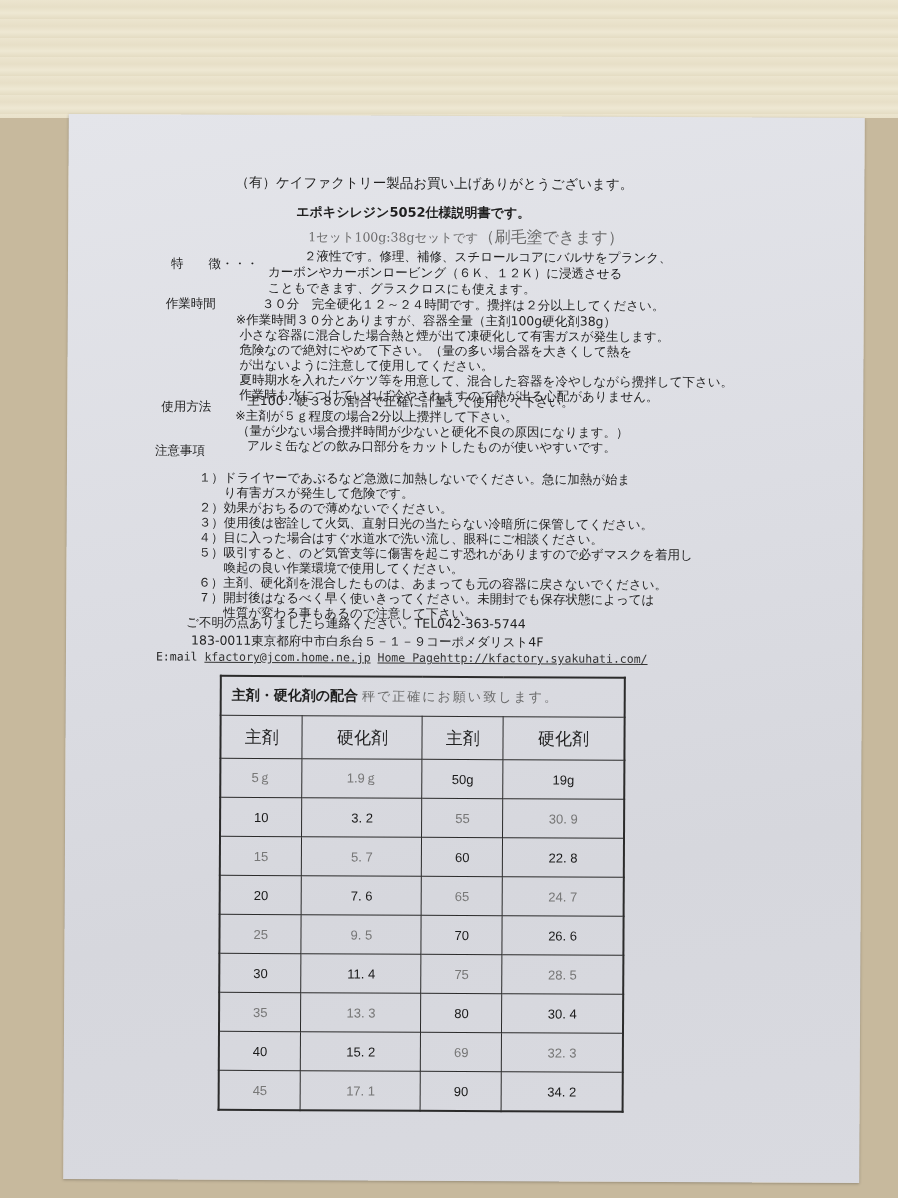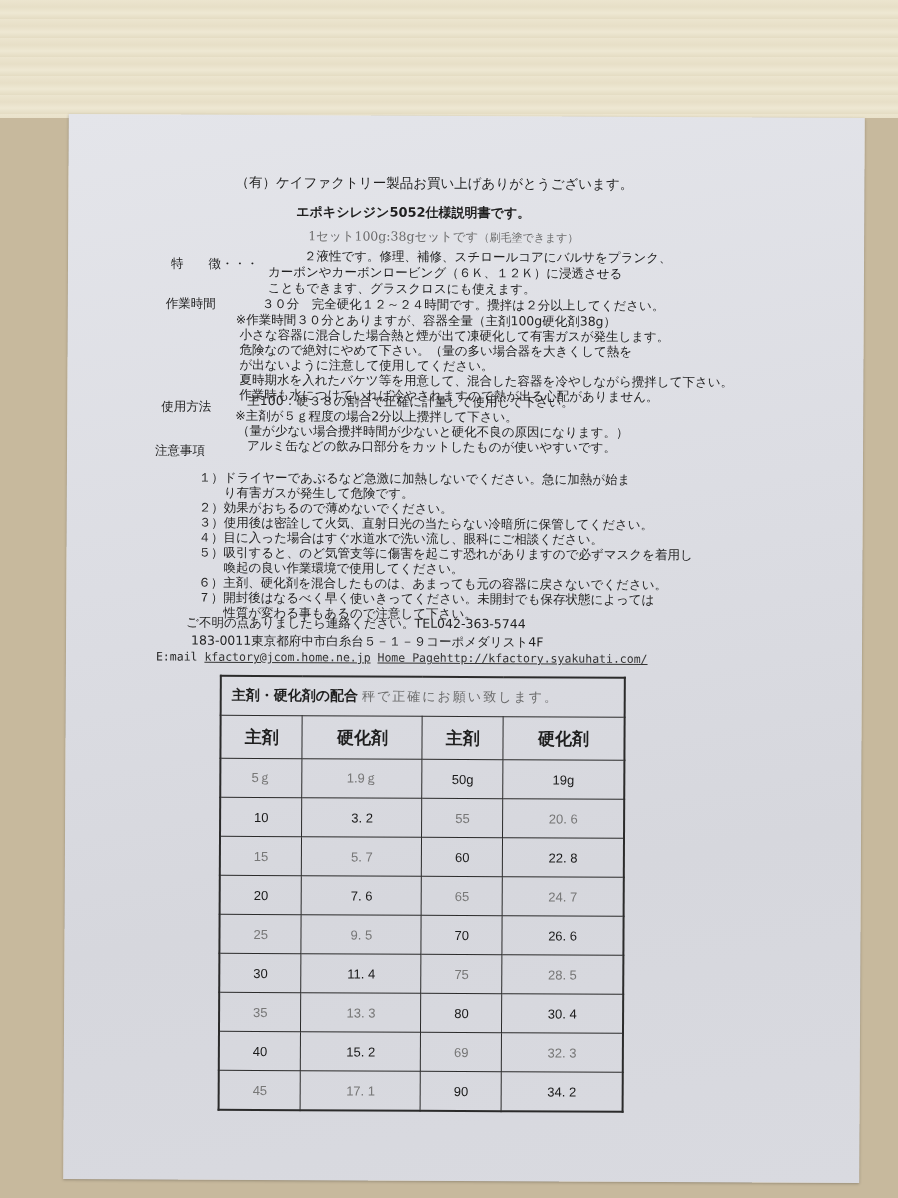--- a/index.html
+++ b/index.html
@@ -16,32 +16,32 @@
     .paper {
       position: absolute; left: 66px; top: 116px; width: 796px; height: 1065px;
       background: linear-gradient(170deg, #e4e5ea 0%, #dcdde3 40%, #d6d7dd 70%, #d9dae0 100%);
       box-shadow: 0 1px 3px rgba(0,0,0,0.25);
       transform: rotate(0.3deg);
     }
     .t { position: absolute; white-space: nowrap; font-size: 12.5px; line-height: 15px; color: #1f1f1f; }
     .title { font-size: 13.5px; }
     .subtitle { font-size: 13px; font-weight: bold; }
     .muted { color: #6c6c6c; }
-    .small { font-size: 11px; color: #6c6c6c; margin-top: 18px; }
+    .small { font-size: 16px; color: #6c6c6c; margin-top: 18px; }
     .mono { font-family: "DejaVu Sans Mono", monospace; font-size: 11.5px; }
     .link { text-decoration: underline; color: #333; }
     table.mix {
       position: absolute; left: 154px; top: 560px; width: 406px;
       border-collapse: collapse; border: 2px solid #2b2b2b;
       font-family: "Liberation Sans", sans-serif;
     }
     table.mix td, table.mix th {
       border: 1.5px solid #2b2b2b; text-align: center; height: 38px; font-size: 13px; padding: 0;
     }
-    table.mix th { font-weight: bold; height: 42px; font-size: 17px; color: #1f1f1f; }
+    table.mix th { font-weight: normal; height: 42px; font-size: 17px; color: #1f1f1f; }
     table.mix .cap { text-align: left; height: 38px; padding-left: 10px; font-size: 14px; }
     .cap-b { font-weight: bold; color: #1f1f1f; }
     .cap-n { color: #6a6a6a; font-weight: normal; letter-spacing: 2px; font-family: "DejaVu Serif", serif; font-size: 13px; }
     .lt { color: #777; }
     .dk { color: #1a1a1a; font-weight: normal; margin-top: 44px; }
   </style>
 </head>
 <body>
 
 <div class="wood"></div>
@@ -111,21 +111,21 @@
     <tr>
       <td class="lt">5ｇ</td>
       <td class="lt">1.9ｇ</td>
       <td class="dk">50g</td>
       <td class="dk">19g</td>
     </tr>
     <tr>
       <td class="dk">10</td>
       <td class="dk">3. 2</td>
       <td class="lt">55</td>
-      <td class="lt">20. 6</td>
+      <td class="lt">30. 9</td>
     </tr>
     <tr>
       <td class="lt">15</td>
       <td class="lt">5. 7</td>
       <td class="dk">60</td>
       <td class="dk">22. 8</td>
     </tr>
     <tr>
       <td class="dk">20</td>
       <td class="dk">7. 6</td>

